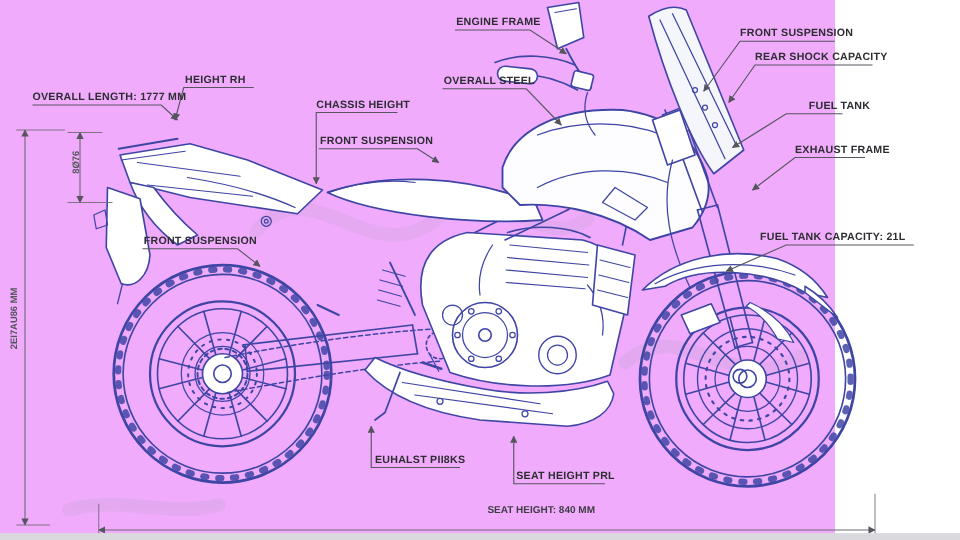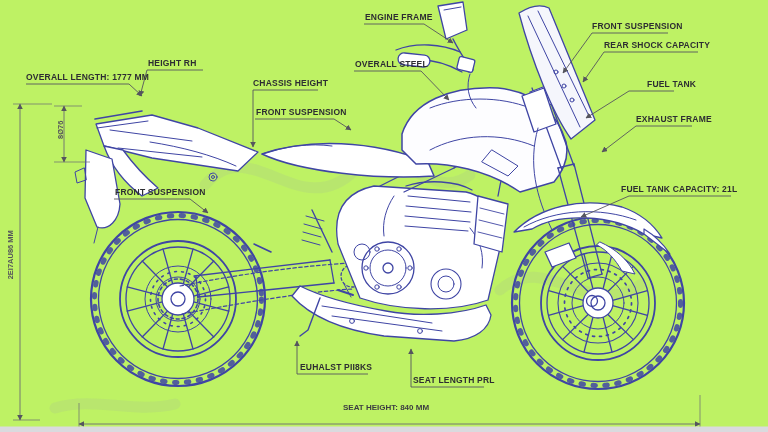--- a/index.html
+++ b/index.html
@@ -1,24 +1,24 @@
 <!DOCTYPE html>
 <html><head>
 <meta charset="utf-8">
 <style>
   *{margin:0;padding:0;box-sizing:border-box}
   html,body{width:768px;height:432px;background:#fff;overflow:hidden;
     font-family:"Liberation Sans",sans-serif}
-  .stage{position:relative;width:768px;height:432px;background:#bef264}
+  .stage{position:relative;width:668px;height:432px;background:#f0abfc}
   .stage svg{position:absolute;left:0;top:0}
   .lbl{position:absolute;white-space:nowrap;font-size:8.5px;font-weight:700;
     letter-spacing:.2px;color:#2d2d32;line-height:1}
   .dim{position:absolute;white-space:nowrap;font-size:8px;font-weight:700;
     color:#3c3c42;line-height:1}
-  .ctr{text-align:center}
+  .ctr{text-align:right}
   .vert{transform:rotate(-90deg);transform-origin:center;text-align:center;color:#55555c;font-size:7.5px}
 </style>
 </head>
 <body>
 
 <div class="stage">
 
 <svg width="768" height="432" viewBox="0 0 768 432">
   <defs>
     <marker id="arr" viewBox="0 0 10 10" refX="9" refY="5" markerWidth="6.5" markerHeight="6.5" orient="auto-start-reverse">
@@ -245,21 +245,21 @@
 <div class="lbl" style="left:592px;top:22px">FRONT SUSPENSION</div>
 <div class="lbl" style="left:604px;top:41px">REAR SHOCK CAPACITY</div>
 <div class="lbl" style="left:148px;top:59px">HEIGHT RH</div>
 <div class="lbl" style="left:355px;top:60px">OVERALL STEEL</div>
 <div class="lbl" style="left:26px;top:73px">OVERALL LENGTH: 1777 MM</div>
 <div class="lbl" style="left:253px;top:79px">CHASSIS HEIGHT</div>
 <div class="lbl" style="left:647px;top:80px">FUEL TANK</div>
 <div class="lbl" style="left:256px;top:108px">FRONT SUSPENSION</div>
 <div class="lbl" style="left:636px;top:115px">EXHAUST FRAME</div>
 <div class="lbl" style="left:115px;top:188px">FRONT SUSPENSION</div>
-<div class="lbl" style="left:621px;top:185px">FUEL TANK CAPACITY: 21L</div>
+<div class="lbl" style="left:608px;top:185px">FUEL TANK CAPACITY: 21L</div>
 <div class="lbl" style="left:300px;top:363px">EUHALST PII8KS</div>
-<div class="lbl" style="left:413px;top:376px">SEAT LENGTH PRL</div>
+<div class="lbl" style="left:413px;top:376px">SEAT HEIGHT PRL</div>
 
 <div class="dim ctr" style="left:296px;top:404px;width:180px">SEAT HEIGHT: 840 MM</div>
 <div class="dim vert" style="left:-26px;top:251px;width:74px">2EI7AU86 MM</div>
 <div class="dim vert" style="left:42px;top:126px;width:38px">8Ø76</div>
 
 </div>
 
 </body></html>

